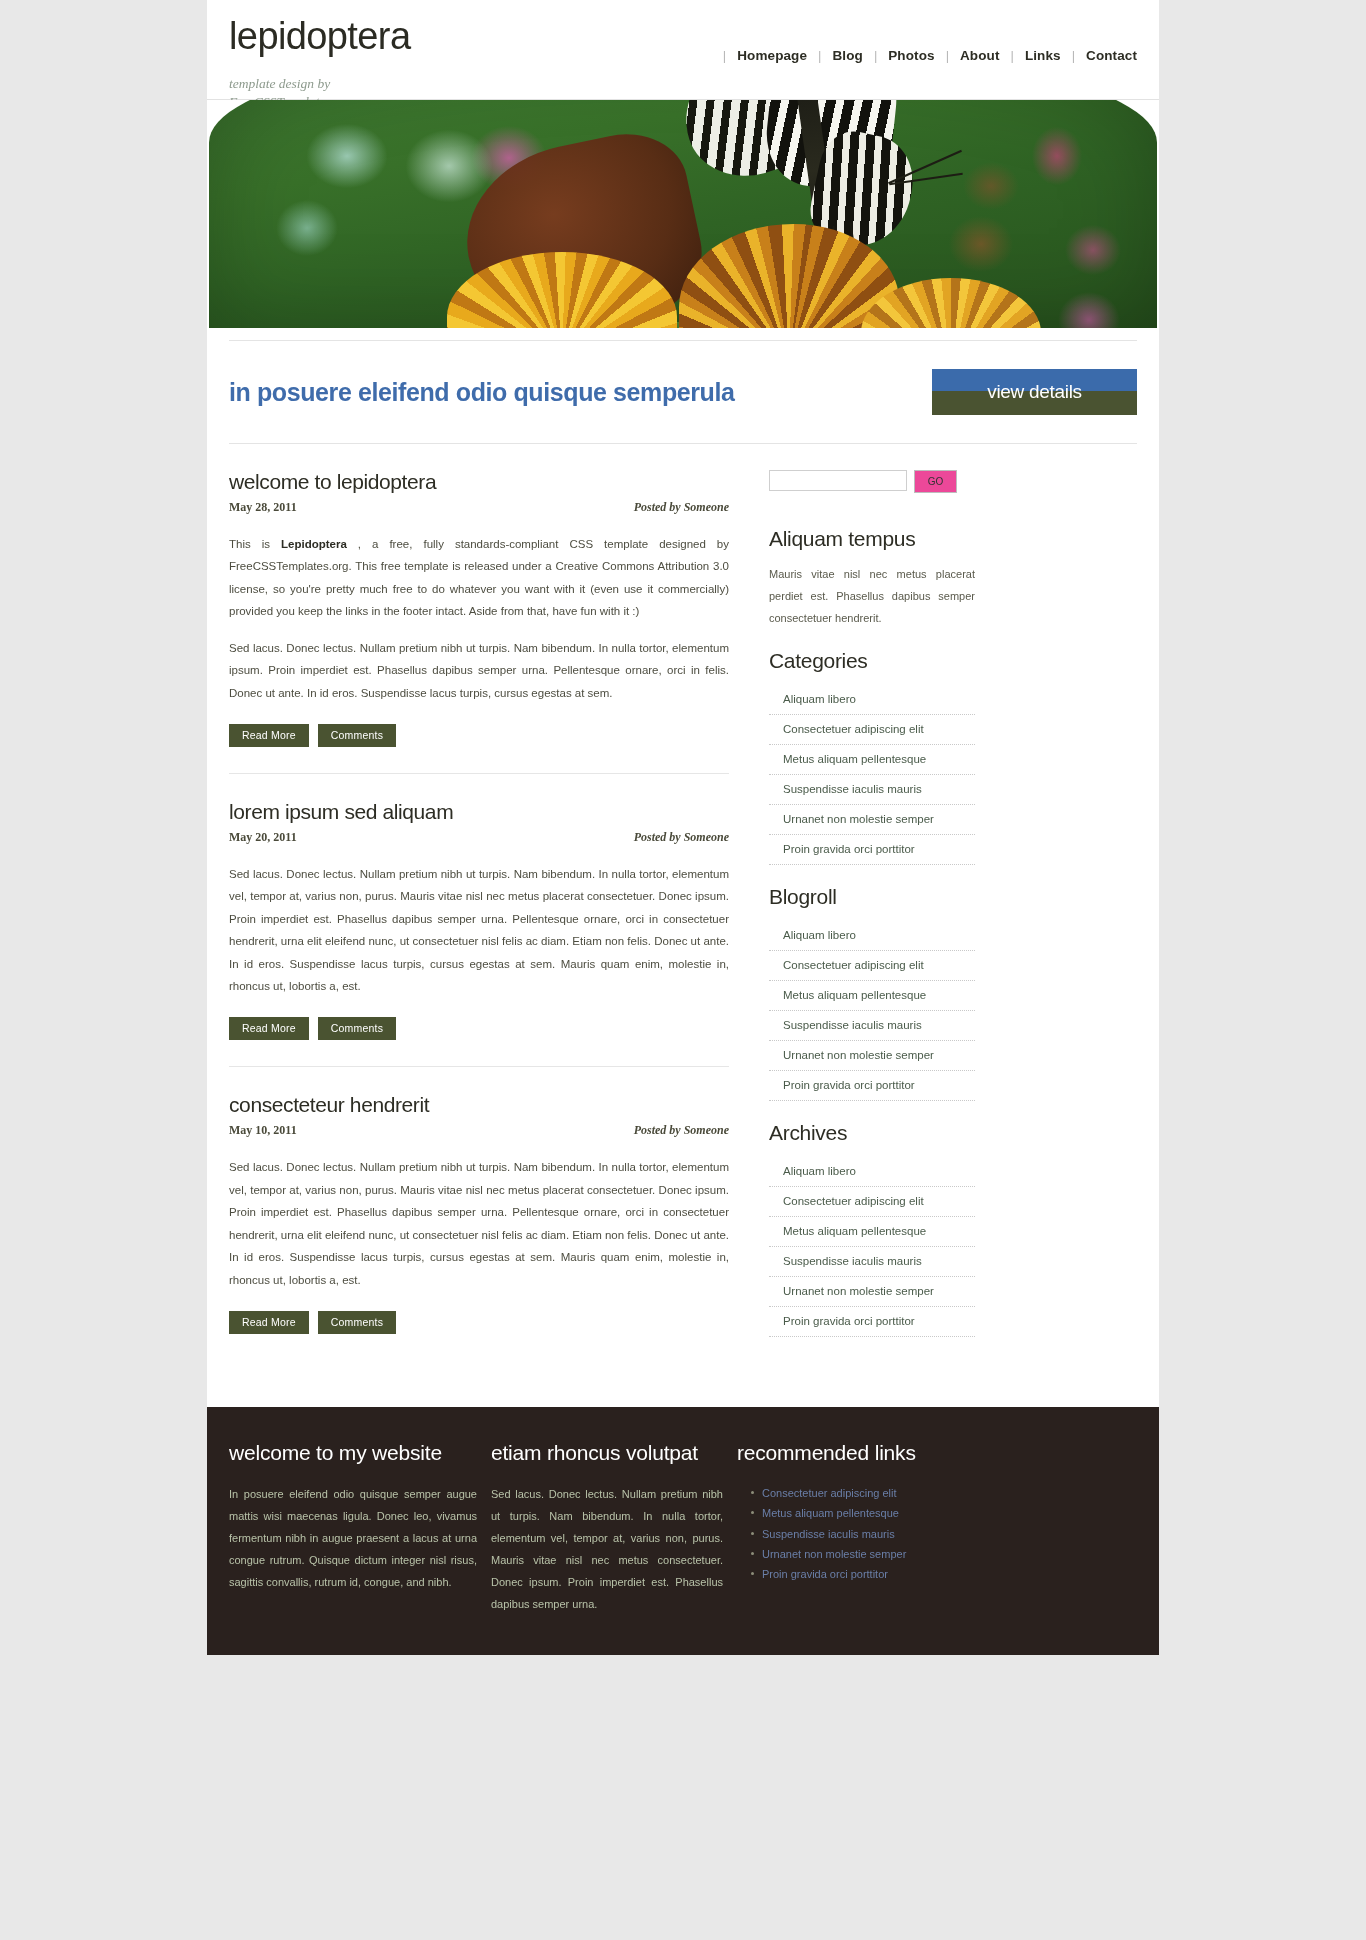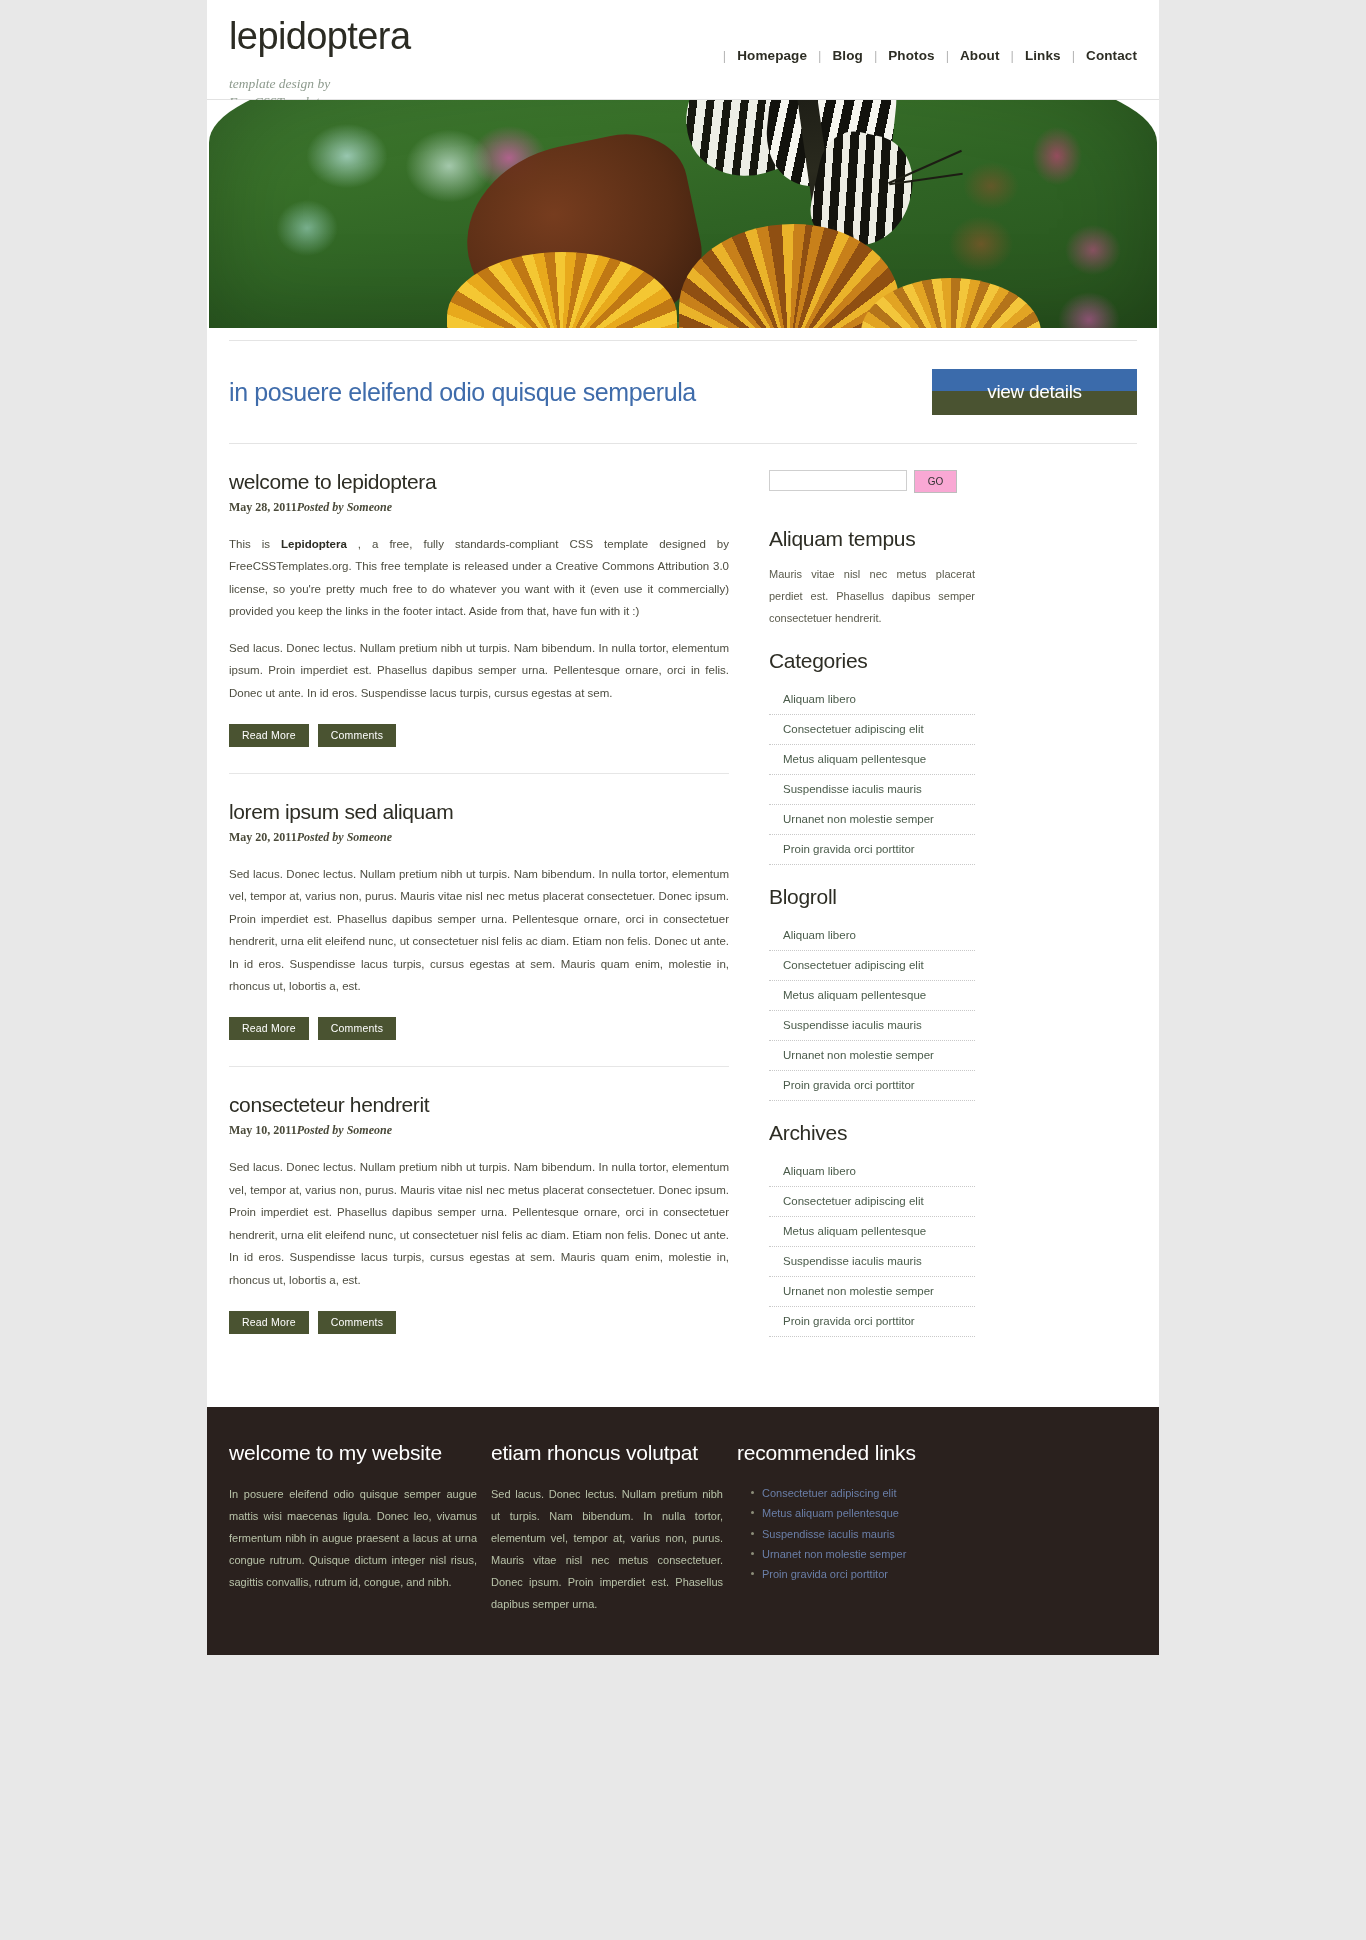--- a/index.html
+++ b/index.html
@@ -190,21 +190,21 @@
     border-top: 1px solid #e4e4e4;
     border-bottom: 1px solid #e4e4e4;
     margin-top: 12px;
     padding: 28px 0 28px 0;
     display: flex;
     align-items: center;
     justify-content: space-between;
   }
   #splash h2 {
     font-size: 25px;
-    font-weight: 400;
+    font-weight: 700;
     color: #3f6cab;
     letter-spacing: -0.4px;
   }
   #view-details {
     width: 205px;
     height: 46px;
     background: linear-gradient(180deg, #3b6bab 0%, #3b6bab 48%, #4a5331 48%, #4a5331 100%);
     color: #ffffff;
     font-size: 19px;
     display: flex;
@@ -223,21 +223,21 @@
   .post + .post { border-top: 1px solid #e6e6e6; padding-top: 26px; margin-top: 12px; }
   .post h2 {
     font-size: 21px;
     font-weight: 400;
     color: #2d2d24;
     letter-spacing: -0.4px;
     margin-bottom: 6px;
   }
   .post-meta {
     display: flex;
-    justify-content: flex-start;
+    justify-content: space-between;
     font-family: "Liberation Serif", serif;
     font-weight: bold;
     font-style: italic;
     font-size: 12px;
     color: #4a4a3a;
     padding-bottom: 18px;
   }
   .post-meta .date { font-style: normal; }
   .post p {
     font-size: 11.5px;
@@ -264,21 +264,21 @@
   #search-input {
     width: 138px; height: 21px;
     border: 1px solid #cfcfcf;
     background: #fff;
     font-size: 11px;
     padding: 0 4px;
     font-family: "Liberation Sans", sans-serif;
   }
   #search-go {
     width: 43px; height: 23px;
-    background: #f9a8d4;
+    background: #ec4899;
     border: 1px solid #bdbdbd;
     font-size: 10px;
     color: #333;
     cursor: pointer;
     font-family: "Liberation Sans", sans-serif;
   }
   .side-sec { padding-bottom: 20px; }
   .side-sec h2 {
     font-size: 21px;
     font-weight: 400;

